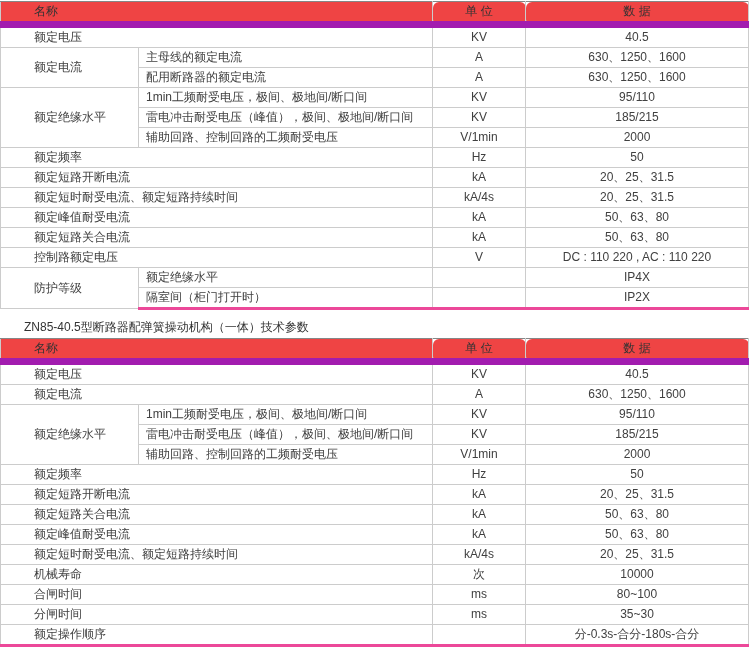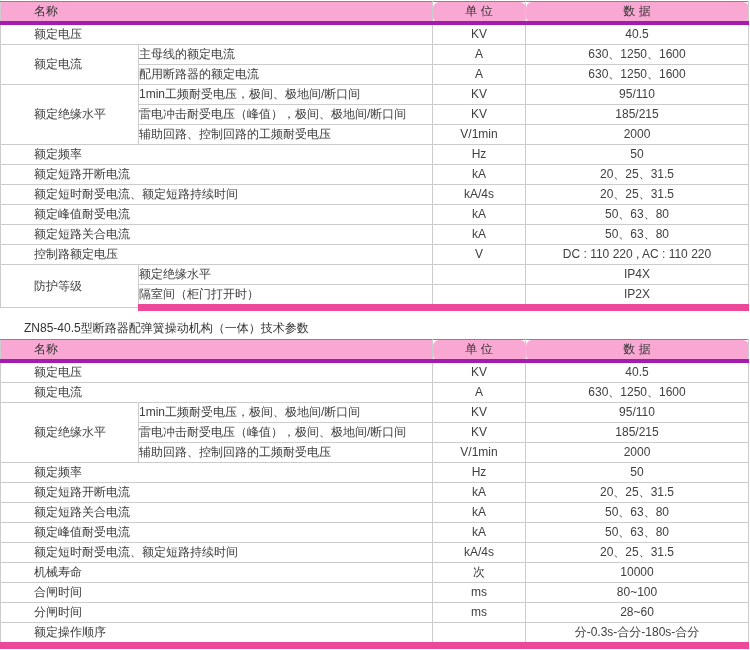--- a/index.html
+++ b/index.html
@@ -22,28 +22,28 @@
   col.c-sub{width:294px;}
   col.c-unit{width:93px;}
   col.c-data{width:223px;}
   td{
     border:1px solid #cccccc;
     height:19px;line-height:19px;
     padding:0;overflow:hidden;white-space:nowrap;
     font-size:12px;color:#404040;
   }
   thead td{
-    background:#f9a8d4;
+    background:#ef4444;
     border-top:1px solid #868686;
-    border-bottom:4px solid #a21caf;
+    border-bottom:7px solid #a21caf;
     color:#333;
   }
-  tbody tr:last-child td{border-bottom:7px solid #ec4899;}
+  tbody tr:last-child td{border-bottom:3px solid #ec4899;}
   td.name{text-align:left;padding-left:33px;}
-  td.sub{text-align:left;}
+  td.sub{text-align:left;padding-left:7px;}
   td.center{text-align:center;border-radius:6px;}
 </style>
 </head>
 <body>
 
 <div class="page">
 
 
   <table>
     <colgroup>
@@ -210,21 +210,21 @@
         <td class="center">10000</td>
       </tr>
       <tr>
         <td colspan="2" class="name">合闸时间</td>
         <td class="center">ms</td>
         <td class="center">80~100</td>
       </tr>
       <tr>
         <td colspan="2" class="name">分闸时间</td>
         <td class="center">ms</td>
-        <td class="center">28~60</td>
+        <td class="center">35~30</td>
       </tr>
       <tr>
         <td colspan="2" class="name">额定操作顺序</td>
         <td class="center"></td>
         <td class="center">分-0.3s-合分-180s-合分</td>
       </tr>
     </tbody>
   </table>
 
 </div>

